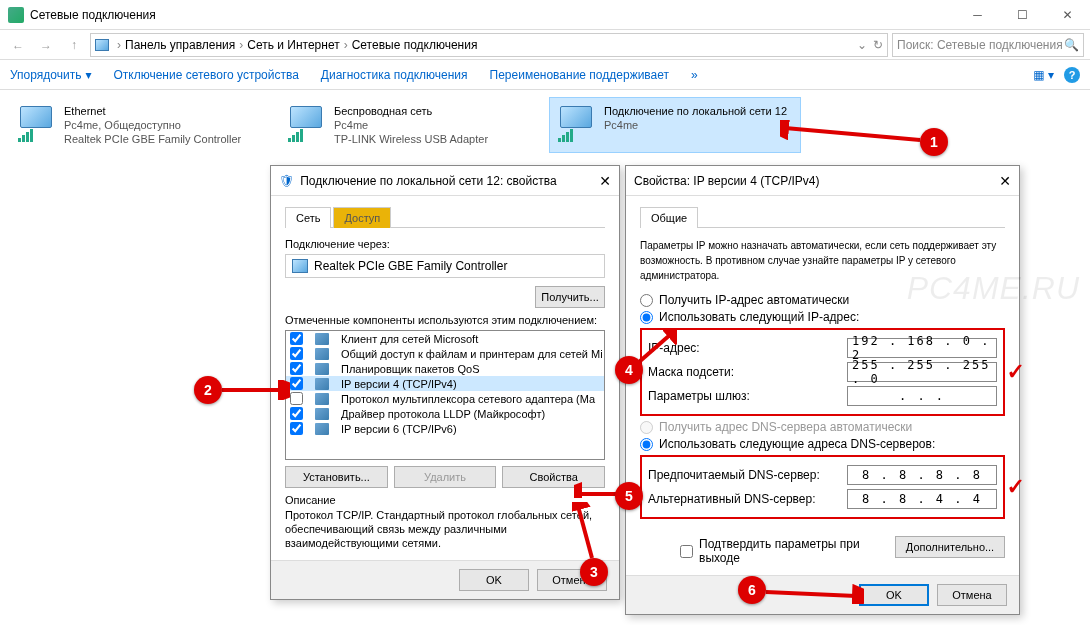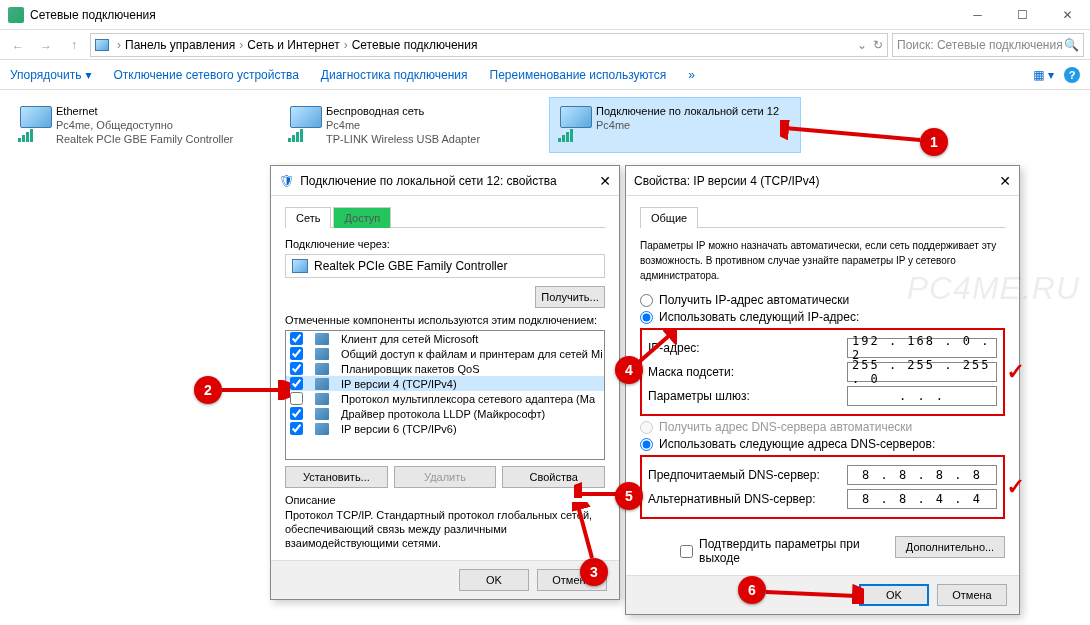--- a/index.html
+++ b/index.html
@@ -16,21 +16,21 @@
 .pathbox .sep { color: #888; margin: 0 4px; }
 .pathbox .crumb { color: #000; }
 .searchbox { width: 192px; height: 24px; border: 1px solid #ccc; display: flex; align-items: center; padding: 0 4px; color: #888; }
 
 .toolbar { height: 30px; display: flex; align-items: center; padding: 0 10px; gap: 22px; border-bottom: 1px solid #ddd; }
 .toolbar a { color: #0066cc; cursor: pointer; }
 .toolbar .right { margin-left: auto; display: flex; gap: 10px; align-items: center; color: #0066cc; }
 .help-icon { width: 16px; height: 16px; border-radius: 50%; background: #219be5; color: #fff; display: flex; align-items: center; justify-content: center; font-size: 11px; font-weight: bold; }
 
 .connections { display: flex; padding: 8px 10px; gap: 20px; }
-.conn { display: flex; padding: 6px; width: 250px; }
+.conn { display: flex; gap: 8px; padding: 6px; width: 250px; }
 .conn.selected { background: #cce8ff; outline: 1px solid #99d1ff; }
 .conn .cicon { width: 40px; height: 40px; position: relative; }
 .conn .cicon .screen { width: 32px; height: 22px; background: linear-gradient(135deg,#bde4ff,#5aa8e0); border: 1px solid #3a7ab0; border-radius: 2px; position: absolute; top: 2px; left: 4px; }
 .conn .cicon .bars { position: absolute; bottom: 2px; left: 2px; display: flex; gap: 1px; align-items: flex-end; }
 .conn .cicon .bars i { width: 3px; background: #2a8; display: block; }
 .conn .cicon .bars i:nth-child(1){height:4px}.conn .cicon .bars i:nth-child(2){height:7px}.conn .cicon .bars i:nth-child(3){height:10px}.conn .cicon .bars i:nth-child(4){height:13px}
 .conn .ctext { display: flex; flex-direction: column; font-size: 11px; line-height: 14px; }
 .conn .ctext .name { color: #000; }
 .conn .ctext .sub { color: #555; }
 
@@ -38,21 +38,21 @@
 .dialog .dlg-title { height: 30px; display: flex; align-items: center; padding: 0 8px; font-size: 12px; background: #fff; border-bottom: 1px solid #ddd; }
 .dialog .dlg-title .x { margin-left: auto; cursor: pointer; font-size: 14px; }
 .dialog .dlg-body { padding: 10px 14px; }
 .dialog .dlg-foot { display: flex; justify-content: flex-end; gap: 8px; padding: 8px 12px; background: #f0f0f0; border-top: 1px solid #ddd; }
 .btn { min-width: 70px; height: 22px; border: 1px solid #adadad; background: #e7e7e7; font-size: 11px; cursor: pointer; }
 .btn.primary { border: 2px solid #0078d7; }
 .btn:disabled { color: #999; }
 
 .tabs { display: flex; border-bottom: 1px solid #ccc; }
 .tab { padding: 4px 10px; border: 1px solid #ccc; border-bottom: none; background: #fff; margin-right: 2px; font-size: 11px; position: relative; top: 1px; }
-.tab.inactive { background: #22c55e; color: #555; }
+.tab.inactive { background: #eab308; color: #555; }
 
 .adapter-box { border: 1px solid #ccc; padding: 4px 6px; display: flex; align-items: center; gap: 6px; margin: 4px 0 8px; }
 .adapter-box .aicon { width: 16px; height: 14px; background: linear-gradient(135deg,#bde4ff,#5aa8e0); border: 1px solid #3a7ab0; }
 .complist { border: 1px solid #888; height: 130px; overflow: hidden; margin: 4px 0; }
 .complist .item { display: flex; align-items: center; gap: 12px; padding: 1px 4px; font-size: 11px; white-space: nowrap; }
 .complist .item.sel { background: #cce8ff; }
 .complist .item input { margin: 0; }
 .complist .item .iicon { width: 14px; height: 12px; background: linear-gradient(135deg,#6da6d4,#3c7eb0); border-radius: 1px; flex-shrink: 0; }
 .btn-row { display: flex; gap: 6px; margin: 6px 0; }
 .btn-row .btn { flex: 1; }
@@ -104,21 +104,21 @@
     <span textcontent="Поиск: Сетевые подключения">Поиск: Сетевые подключения</span>
     <span style="margin-left:auto;">🔍</span>
   </div>
 </div>
 
 <div class="toolbar">
   <a>Упорядочить</a>
     <span style="color:#0066cc;margin-left:-18px;">▾</span>
   <a>Отключение сетевого устройства</a>
   <a>Диагностика подключения</a>
-  <a>Переименование используются</a>
+  <a>Переименование поддерживает</a>
   <span style="color:#0066cc;">»</span>
   <div class="right">
     <span>▦ ▾</span>
     <div class="help-icon">?</div>
   </div>
 </div>
 
 <div class="connections">
   <div class="conn">
     <div class="cicon">

